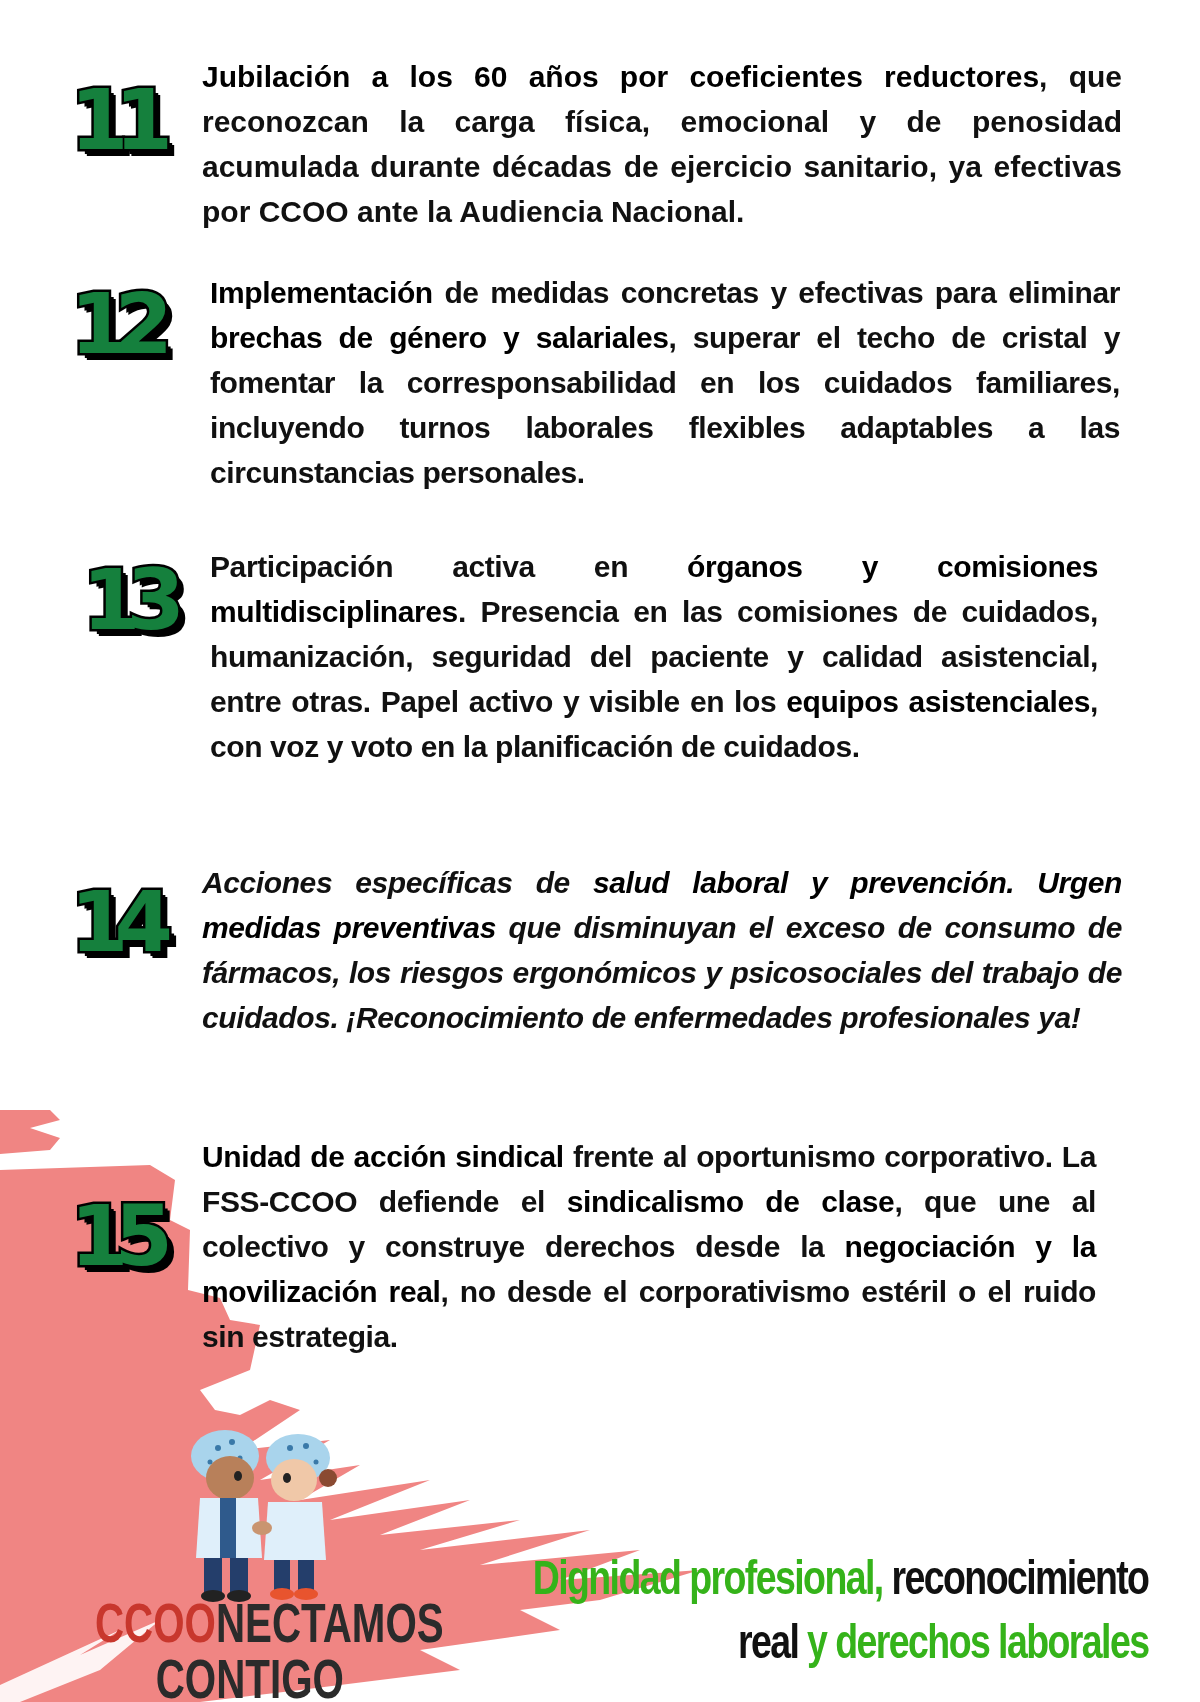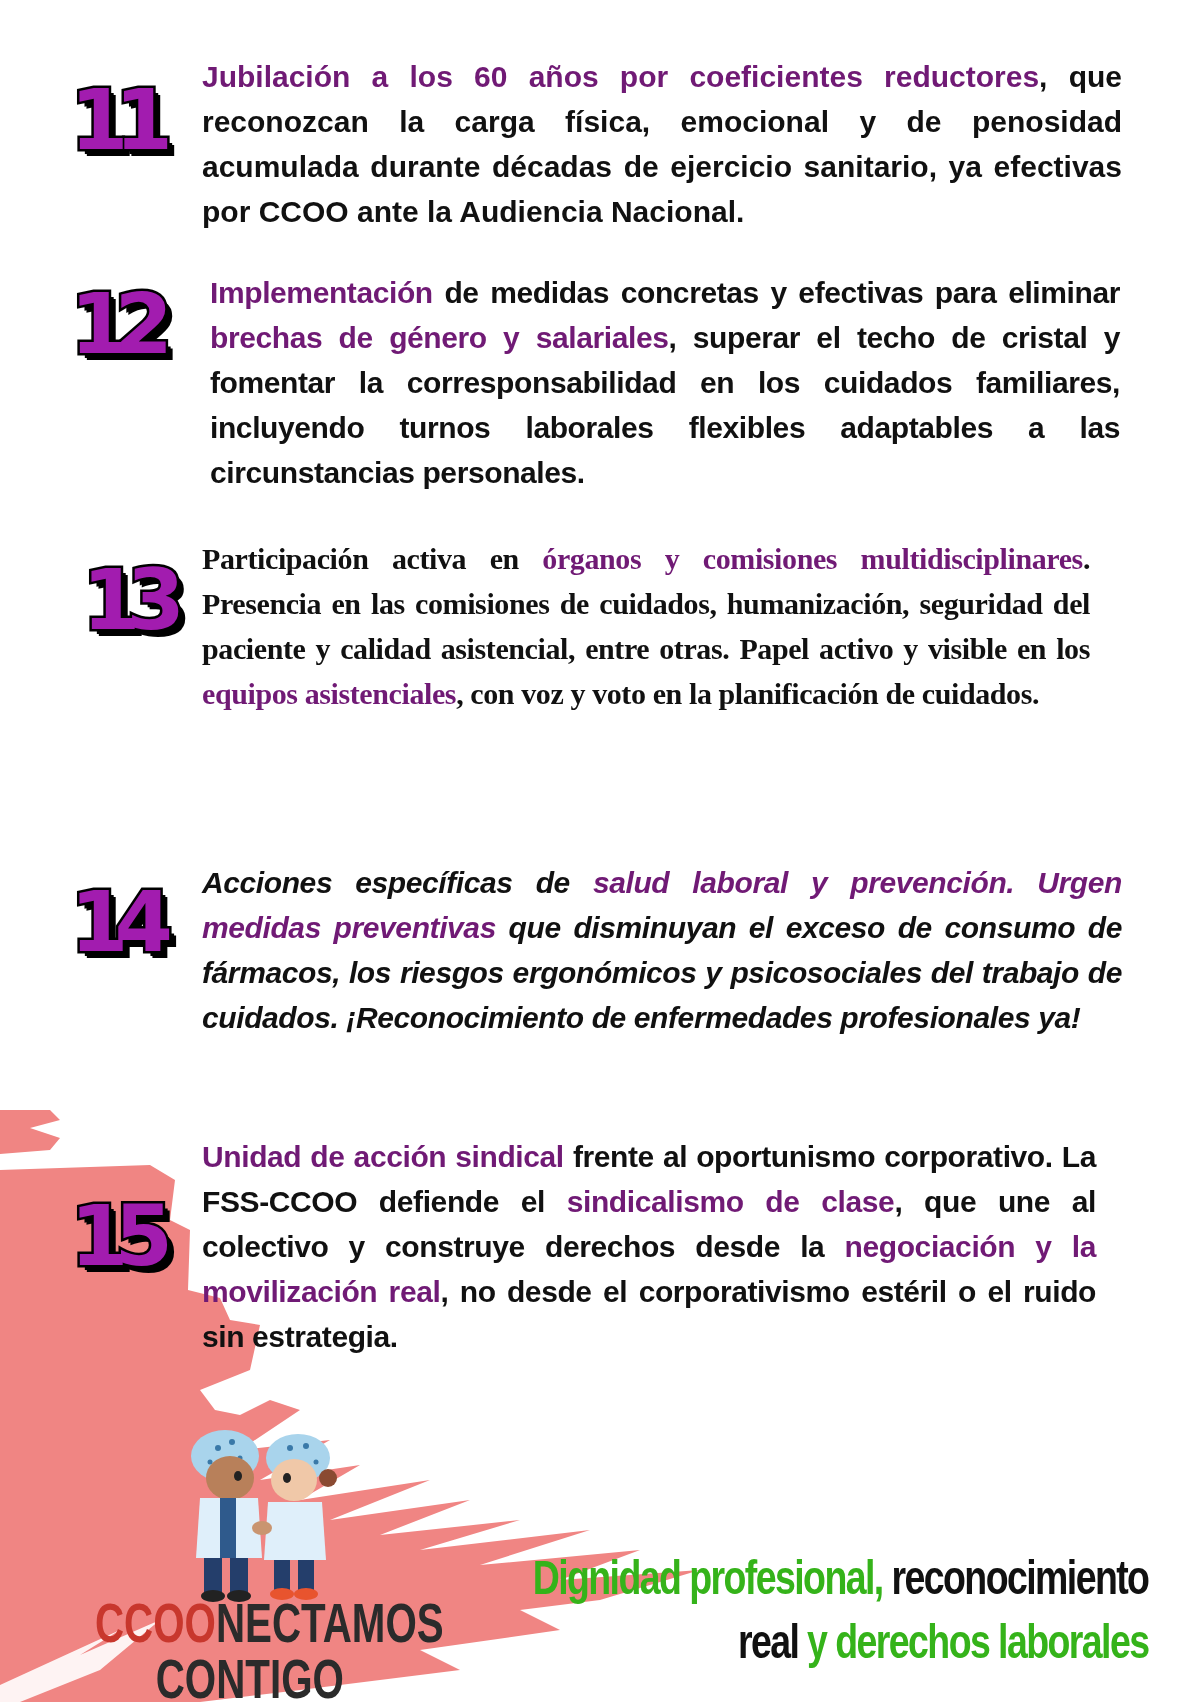--- a/index.html
+++ b/index.html
@@ -2,25 +2,25 @@
 <html><head>
 <meta charset="utf-8">
 <style>
   html, body { margin: 0; padding: 0; background: #ffffff; }
   body { width: 1200px; height: 1702px; position: relative; overflow: hidden;
          font-family: "Liberation Sans", sans-serif; color: #111; }
   .brush { position: absolute; left: 0; top: 1110px; width: 720px; height: 592px; z-index: 0; }
   .item { position: absolute; left: 0; width: 1200px; z-index: 2; }
   .num { position: absolute; left: 70px; font-family: "DejaVu Sans", sans-serif;
          font-weight: 900; font-size: 84px; letter-spacing: -14px; line-height: 1;
-         color: #a21caf; -webkit-text-stroke: 5px #000; paint-order: stroke fill;
+         color: #15803d; -webkit-text-stroke: 5px #000; paint-order: stroke fill;
          text-shadow: 5px 5px 0 #000, 7px 7px 0 #000; }
   .text { position: absolute; left: 202px; font-weight: bold; font-size: 30px;
           line-height: 45px; text-align: justify; text-align-last: left; }
-  .g { color: #701a75; }
+  .g { color: #000000; }
   .narrow { font-family: "Liberation Sans", sans-serif; letter-spacing: -0.4px; }
   .tag { position: absolute; right: 52px; top: 1546px; text-align: right; z-index: 2;
          font-family: "Liberation Sans", sans-serif; font-weight: bold; font-size: 48px;
          line-height: 64px; letter-spacing: -2px; transform: scaleX(0.78); transform-origin: right; }
   .tag .b { color: #111; }
   .tag .g { color: #35b31a; }
   .logo { position: absolute; left: 95px; top: 1595px; z-index: 2; text-align: center;
           font-family: "Liberation Sans", sans-serif; font-weight: bold; font-size: 56px;
           line-height: 56px; transform: scaleX(0.72); transform-origin: left; width: 430px; }
   .logo .red { color: #c8372d; }
@@ -45,21 +45,21 @@
 
 <section class="item" style="top:300px;">
   <div class="num" style="top:-18px;">12</div>
   <p class="text narrow" style="top:-38px; width:910px; margin:8px;">
     <span class="g">Implementación</span><span> de medidas concretas y efectivas para eliminar </span><span class="g">brechas de género y salariales</span><span>, superar el techo de cristal y fomentar la corresponsabilidad en los cuidados familiares, incluyendo turnos laborales flexibles adaptables a las circunstancias personales.</span>
   </p>
 </section>
 
 <section class="item" style="top:576px;">
   <div class="num" style="top:-18px;margin-left:12px;">13</div>
-  <p class="text narrow" style="top:-40px; width:888px; margin:0;font-family:Liberation Serif, serif;">
+  <p class="text narrow" style="top:-40px; width:888px; margin:8px;">
     <span>Participación activa en </span><span class="g">órganos y comisiones multidisciplinares</span><span>. Presencia en las comisiones de cuidados, humanización, seguridad del paciente y calidad asistencial, entre otras. Papel activo y visible en los </span><span class="g">equipos asistenciales</span><span>, con voz y voto en la planificación de cuidados.</span>
   </p>
 </section>
 
 <section class="item" style="top:898px;">
   <div class="num" style="top:-18px;">14</div>
   <p class="text narrow" style="top:-38px; width:920px; margin:0;font-style:italic;">
     <span>Acciones específicas de </span><span class="g">salud laboral y prevención. Urgen medidas preventivas</span><span> que disminuyan el exceso de consumo de fármacos, los riesgos ergonómicos y psicosociales del trabajo de cuidados. ¡Reconocimiento de enfermedades profesionales ya!</span>
   </p>
 </section>

